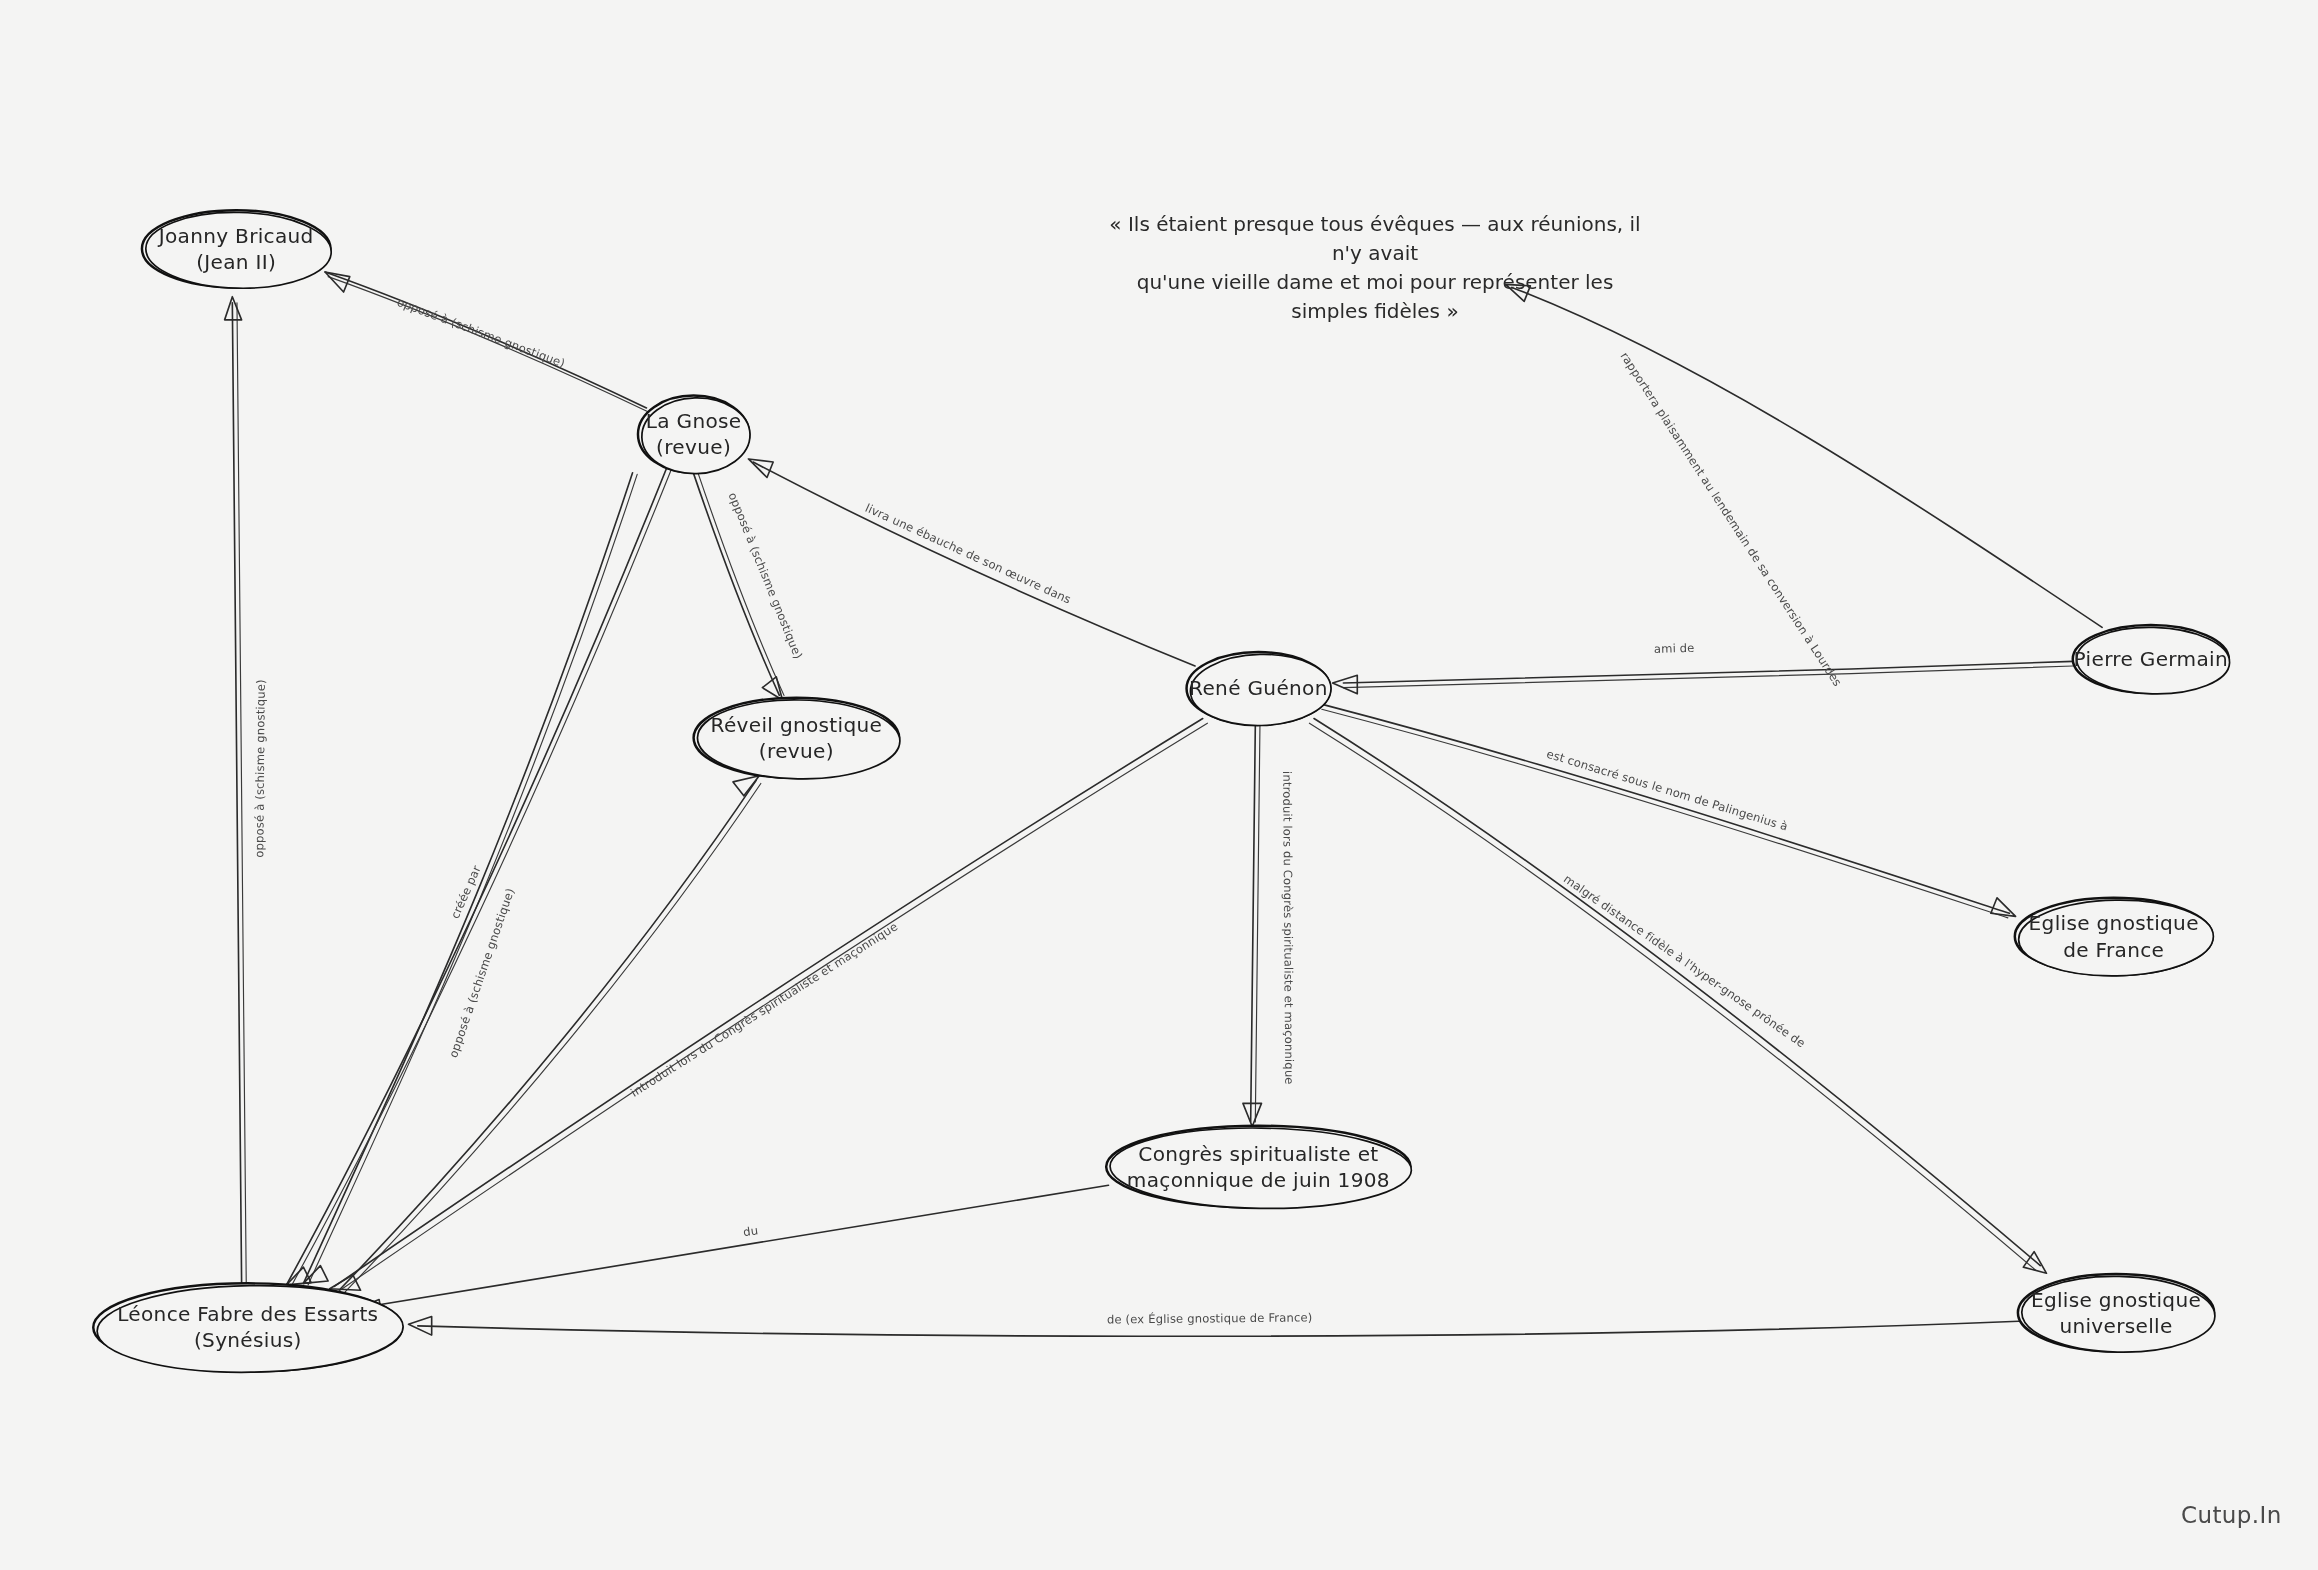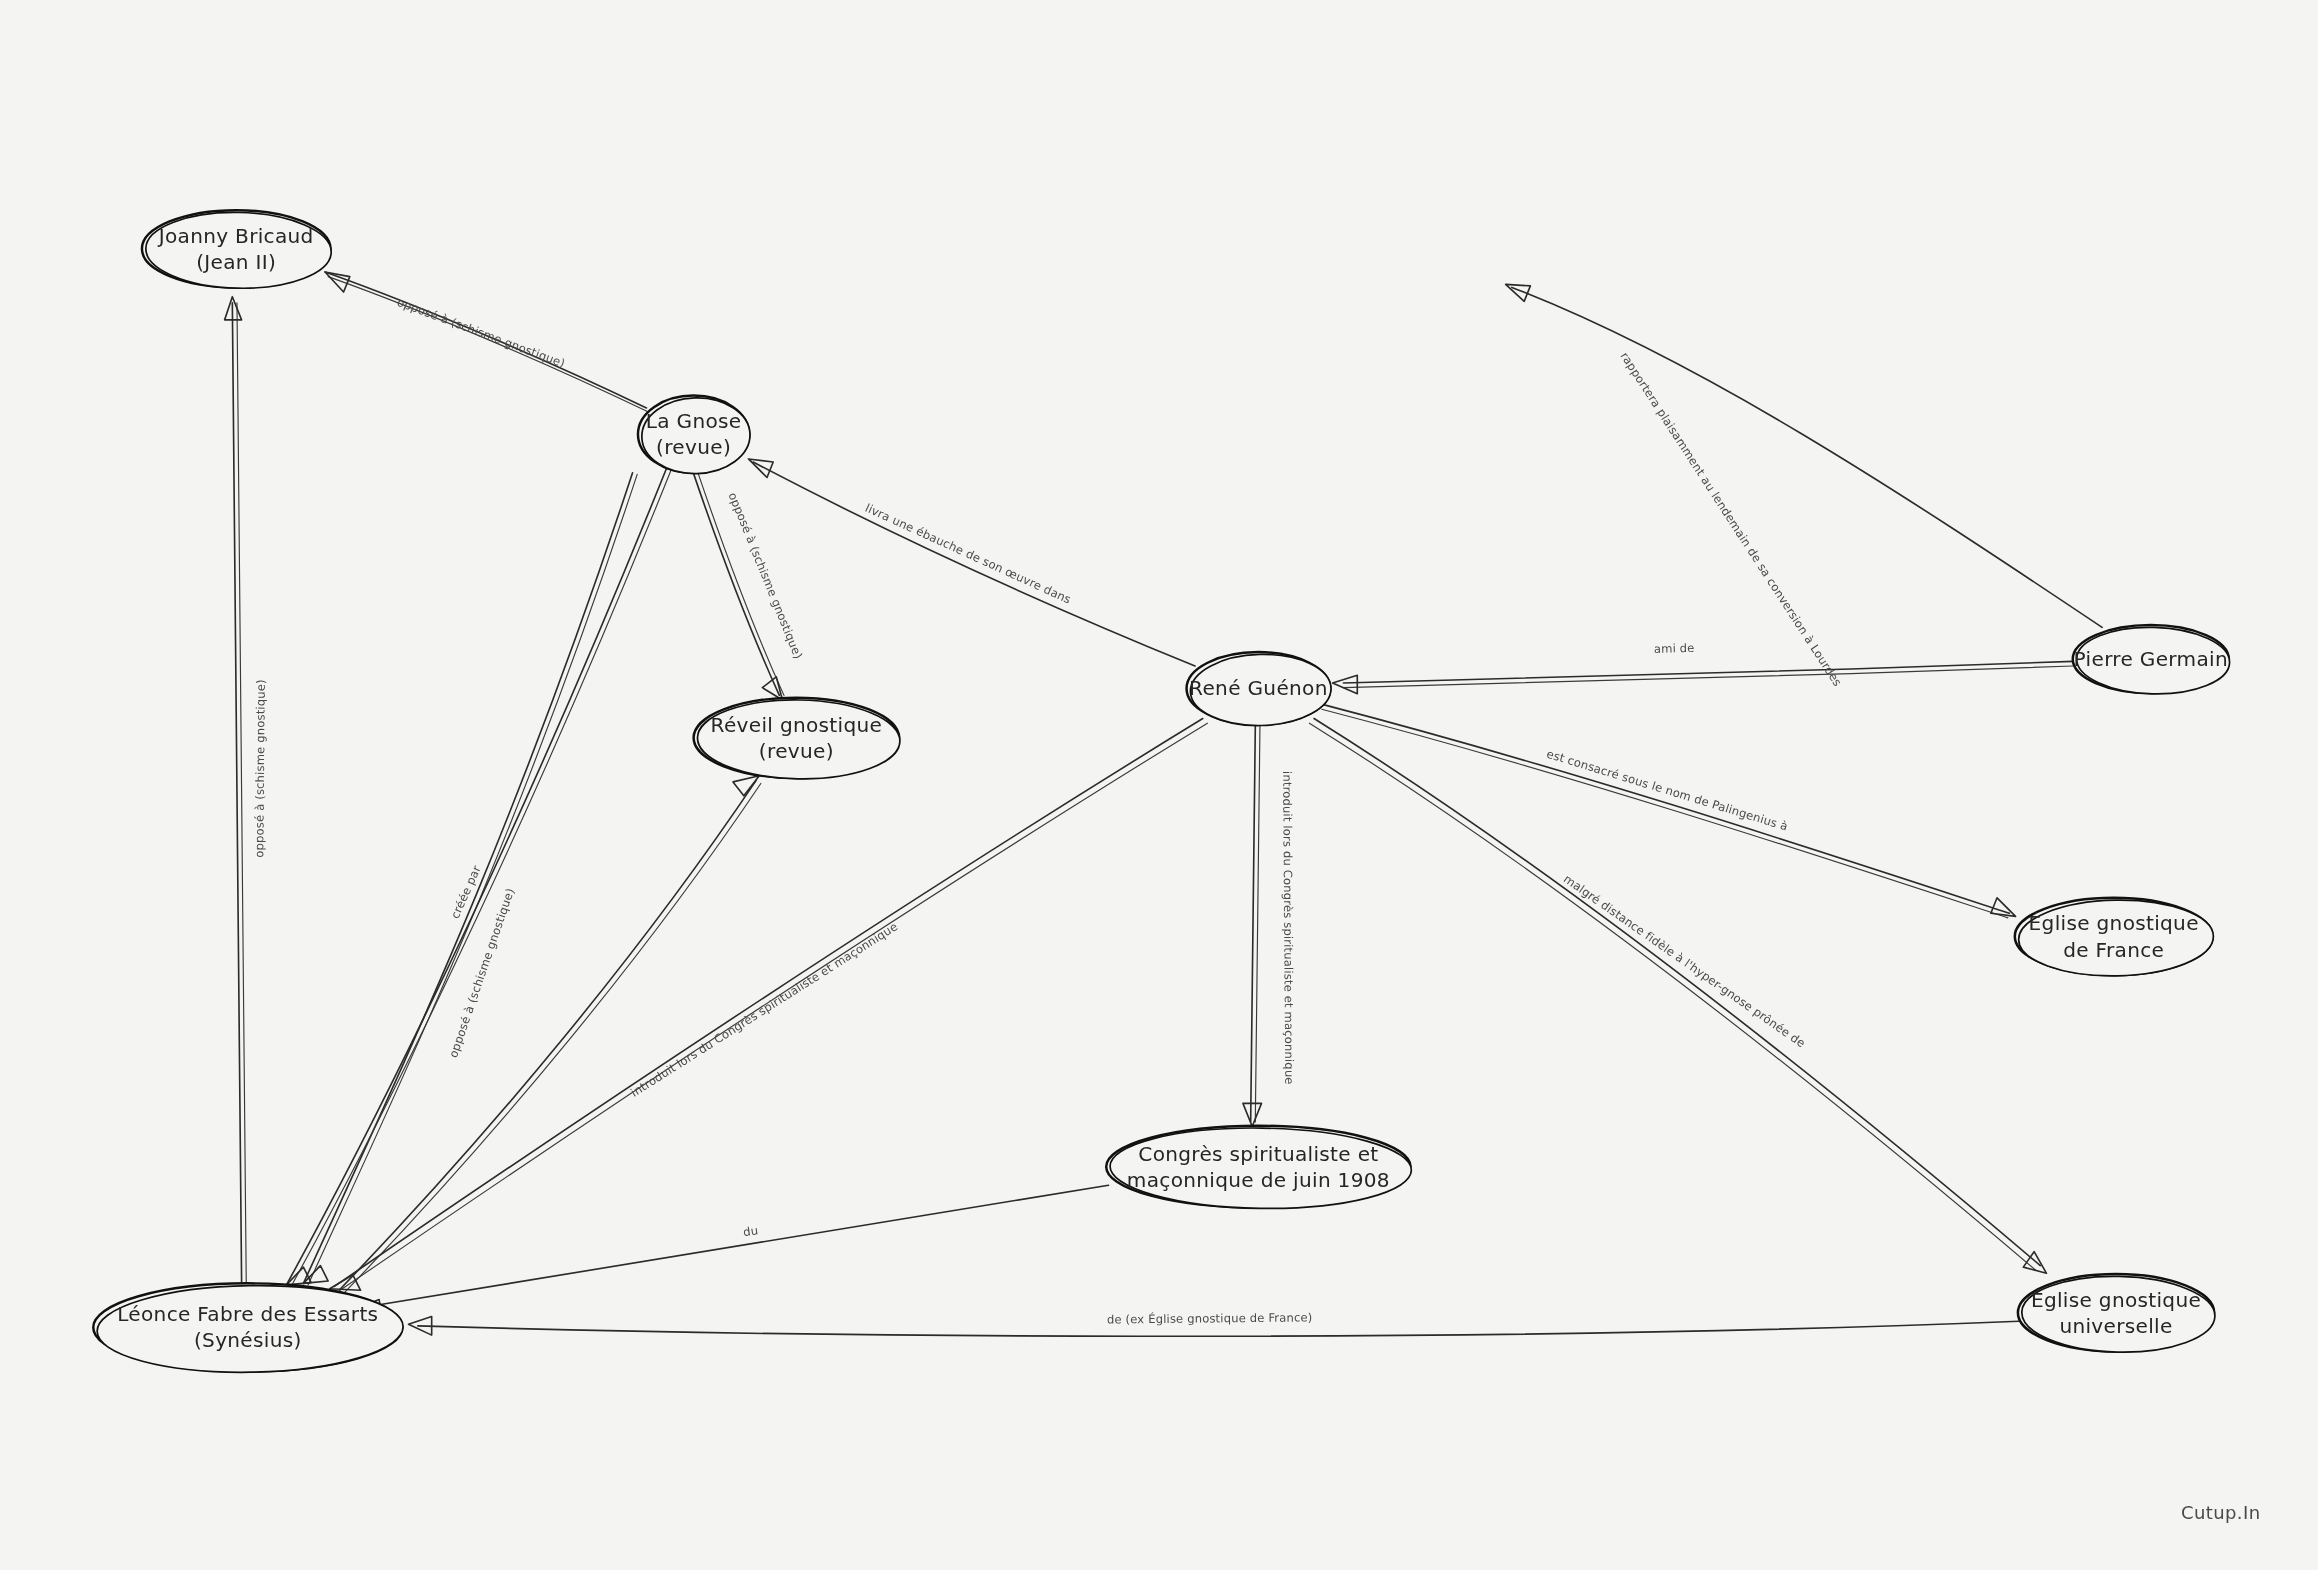--- a/index.html
+++ b/index.html
@@ -34,21 +34,21 @@
      font-family:"DejaVu Sans", sans-serif;
      font-size:20px;
      color:#2a2a2a;
      text-align:center;
      line-height:1.45;
      white-space:pre-line;
   }
   .watermark{
      position:absolute;
      font-family:"DejaVu Sans", sans-serif;
-     font-size:18px;
+     font-size:23px;
      color:#4a4a4a;
      letter-spacing:0.4px;
   }
 </style>
 </head>
 <body>
 
 <div id="stage">
 
   <svg id="graph" viewBox="0 0 3000 2032">
@@ -237,17 +237,19 @@
 
       <g>
         <ellipse class="node-ellipse" cx="2738" cy="1699" rx="127" ry="50"></ellipse>
         <ellipse class="node-ellipse thin" cx="2741" cy="1701" rx="125" ry="49" transform="rotate(1.2 2741 1701)"></ellipse>
         <text class="node-label" x="2738" y="1691"><tspan x="2738" y="1691">Église gnostique</tspan><tspan x="2738" y="1725">universelle</tspan></text>
       </g>
 
     </g>
   </svg>
 
+  <div class="quote-text" style="left:1097px;top:210px;width:556px;">« Ils étaient presque tous évêques — aux réunions, il n'y avait
+qu'une vieille dame et moi pour représenter les simples fidèles »</div>
 
   <div class="watermark" style="left:2181px;top:1502px;">Cutup.In</div>
 
 </div>
 
 
 </body></html>

